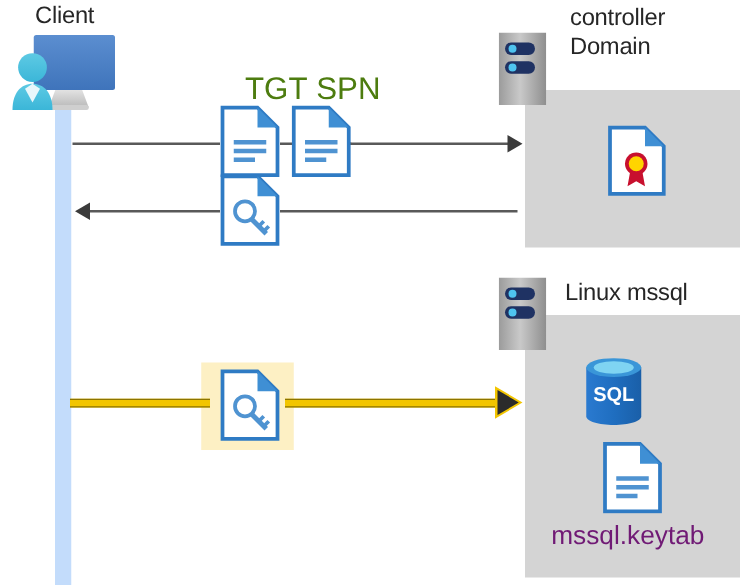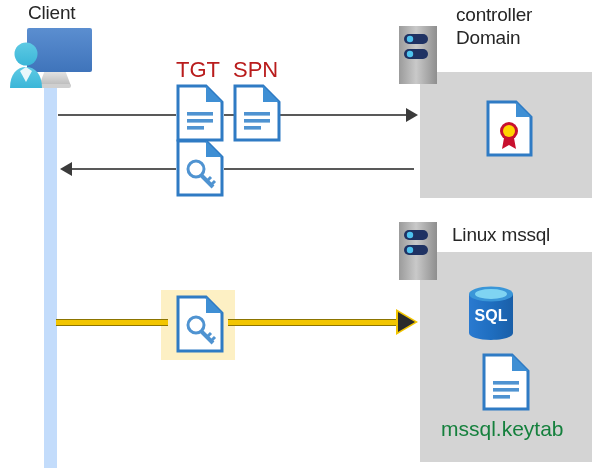--- a/index.html
+++ b/index.html
@@ -67,31 +67,32 @@
     height: 210px;
   }
 
   
   .rack { width: 38px; height: 58px; }
   .rack-dc { left: 399px; top: 26px; }
   .rack-linux { left: 399px; top: 222px; }
 
   
   .doclabel {
-    font-size: 22px;
-    color: #b91c1c;
+    font-size: 25px;
+    color: #4d7c0f;
+    margin-left: 20px;
   }
   .label-tgt { left: 176px; top: 57px; }
   .label-spn { left: 233px; top: 57px; }
 
   .filename {
     left: 441px;
     top: 417px;
     font-size: 21px;
-    color: #15803d;
+    color: #701a75;
   }
 
   
   .line-gray {
     background: #595959;
     height: 2px;
   }
   .l1a { left: 58px;  top: 114px; width: 118px; }
   .l1b { left: 224px; top: 114px; width: 57px;  }
   .l1c { left: 278px; top: 114px; width: 130px; }

